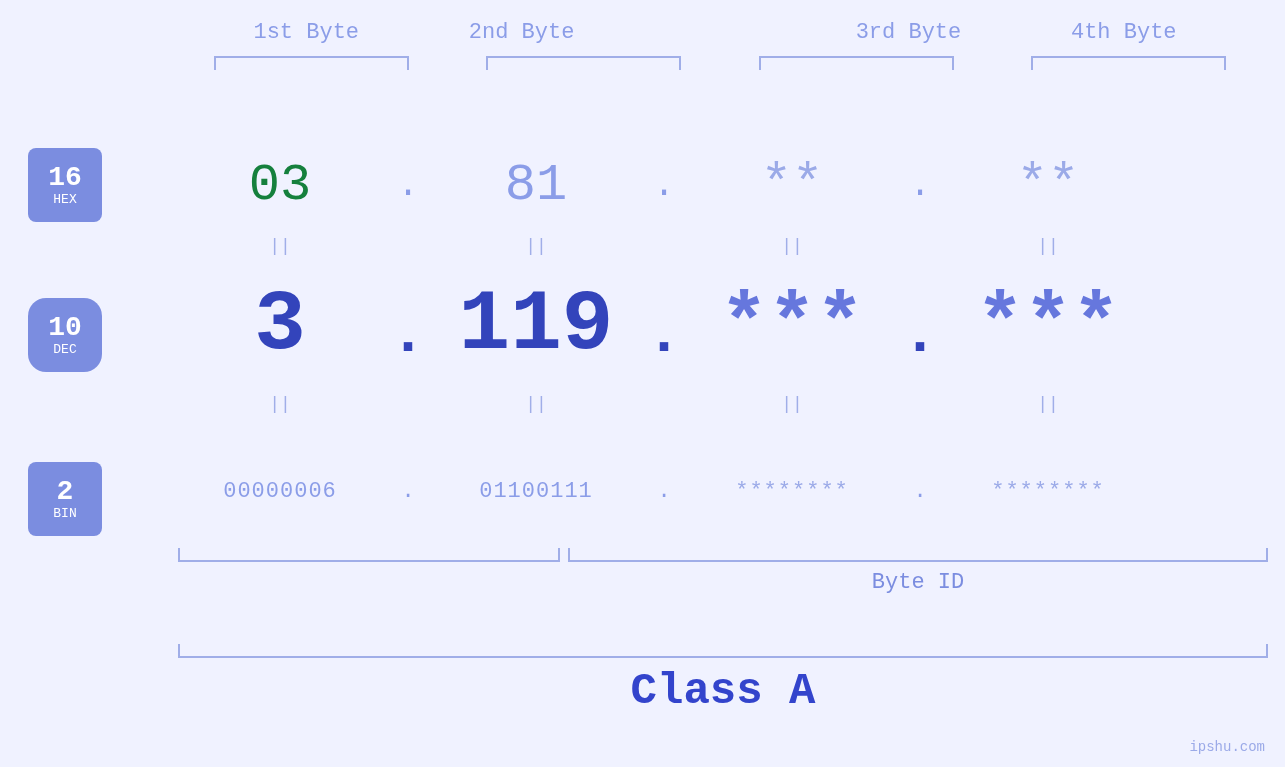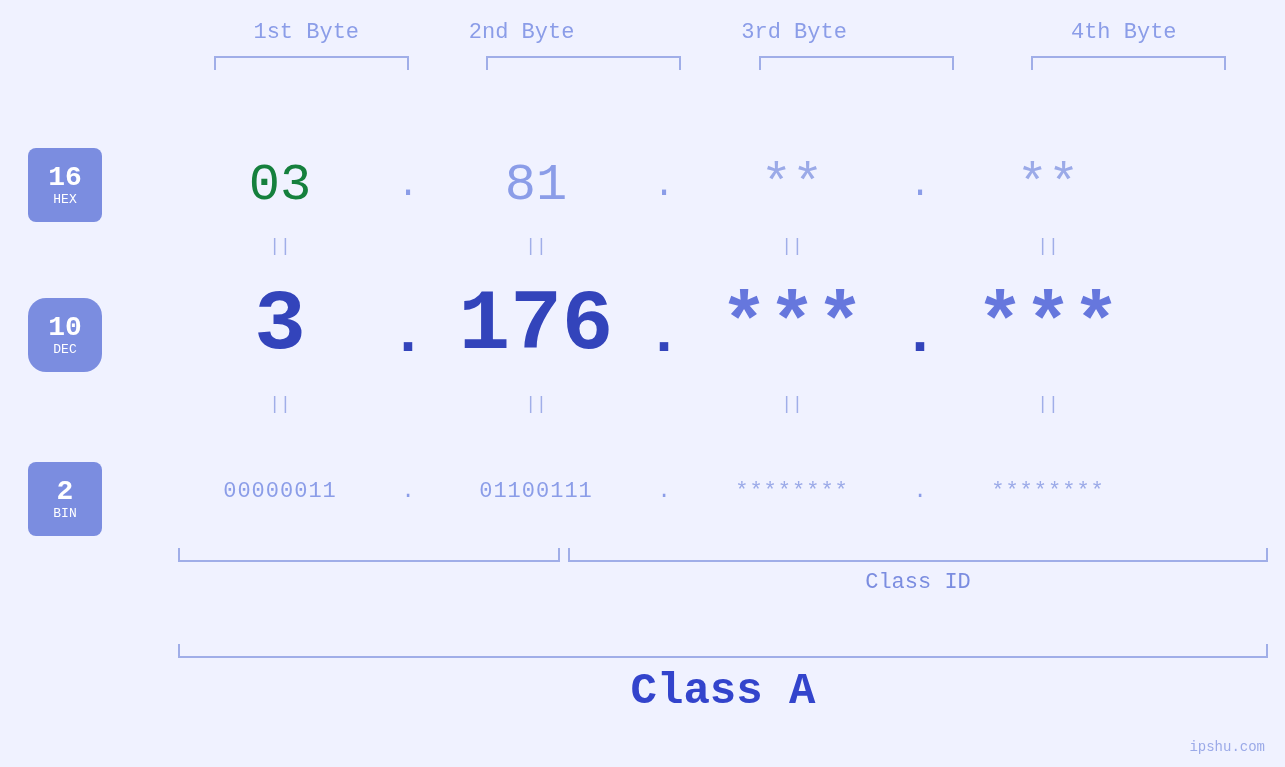--- a/index.html
+++ b/index.html
@@ -22,21 +22,21 @@
     }
   </style>
 </head>
 <body>
 
 <div class="full-layout">
 
   <div style="position:absolute; top:20px; left:170px; width:1090px; display:flex; justify-content:space-around;">
     <div style="width:220px; text-align:center; color:#8b9de8; font-size:22px; font-family:'Courier New',monospace;">1st Byte</div>
     <div style="width:220px; text-align:left; color:#8b9de8; font-size:22px; font-family:'Courier New',monospace;">2nd Byte</div>
-    <div style="width:220px; text-align:left; color:#8b9de8; font-size:22px; font-family:'Courier New',monospace;">3rd Byte</div>
+    <div style="width:220px; text-align:right; color:#8b9de8; font-size:22px; font-family:'Courier New',monospace;">3rd Byte</div>
     <div style="width:220px; text-align:center; color:#8b9de8; font-size:22px; font-family:'Courier New',monospace;">4th Byte</div>
   </div>
 
   <div style="position:absolute; top:56px; left:175px; width:1090px; display:flex; justify-content:space-around;">
     <div style="width:195px; height:14px; border-top:2px solid #a0aee8; border-left:2px solid #a0aee8; border-right:2px solid #a0aee8;"></div>
     <div style="width:195px; height:14px; border-top:2px solid #a0aee8; border-left:2px solid #a0aee8; border-right:2px solid #a0aee8;"></div>
     <div style="width:195px; height:14px; border-top:2px solid #a0aee8; border-left:2px solid #a0aee8; border-right:2px solid #a0aee8;"></div>
     <div style="width:195px; height:14px; border-top:2px solid #a0aee8; border-left:2px solid #a0aee8; border-right:2px solid #a0aee8;"></div>
   </div>
 
@@ -66,21 +66,21 @@
   </div>
 
   <div style="position:absolute; top:298px; left:28px; background:#7b8de0; color:white; border-radius:18px; width:74px; height:74px; display:flex; flex-direction:column; align-items:center; justify-content:center; font-family:'Courier New',monospace;">
     <span style="font-size:28px; font-weight:bold; line-height:1;">10</span>
     <span style="font-size:13px;">DEC</span>
   </div>
 
   <div style="position:absolute; top:275px; left:170px; width:1090px; display:flex; align-items:center; height:100px;">
     <div style="width:220px; text-align:center; color:#3344bb; font-size:86px; font-weight:bold; font-family:'Courier New',monospace;">3</div>
     <div style="width:36px; text-align:center; color:#3344bb; font-size:60px; font-weight:bold; font-family:'Courier New',monospace; margin-bottom:-20px;">.</div>
-    <div style="width:220px; text-align:center; color:#3344bb; font-size:86px; font-weight:bold; font-family:'Courier New',monospace;">176</div>
+    <div style="width:220px; text-align:center; color:#3344bb; font-size:86px; font-weight:bold; font-family:'Courier New',monospace;">119</div>
     <div style="width:36px; text-align:center; color:#3344bb; font-size:60px; font-weight:bold; font-family:'Courier New',monospace; margin-bottom:-20px;">.</div>
     <div style="width:220px; text-align:center; color:#6677dd; font-size:80px; font-weight:bold; font-family:'Courier New',monospace;">***</div>
     <div style="width:36px; text-align:center; color:#3344bb; font-size:60px; font-weight:bold; font-family:'Courier New',monospace; margin-bottom:-20px;">.</div>
     <div style="width:220px; text-align:center; color:#6677dd; font-size:80px; font-weight:bold; font-family:'Courier New',monospace;">***</div>
   </div>
 
   <div style="position:absolute; top:388px; left:170px; width:1090px; display:flex; align-items:center; height:32px;">
     <div style="width:220px; text-align:center; color:#a0aee8; font-size:18px; font-family:'Courier New',monospace;">||</div>
     <div style="width:36px;"></div>
     <div style="width:220px; text-align:center; color:#a0aee8; font-size:18px; font-family:'Courier New',monospace;">||</div>
@@ -89,34 +89,34 @@
     <div style="width:36px;"></div>
     <div style="width:220px; text-align:center; color:#a0aee8; font-size:18px; font-family:'Courier New',monospace;">||</div>
   </div>
 
   <div style="position:absolute; top:462px; left:28px; background:#7b8de0; color:white; border-radius:8px; width:74px; height:74px; display:flex; flex-direction:column; align-items:center; justify-content:center; font-family:'Courier New',monospace;">
     <span style="font-size:28px; font-weight:bold; line-height:1;">2</span>
     <span style="font-size:13px;">BIN</span>
   </div>
 
   <div style="position:absolute; top:456px; left:170px; width:1090px; display:flex; align-items:center; height:70px;">
-    <div style="width:220px; text-align:center; color:#8b9de8; font-size:22px; font-family:'Courier New',monospace; letter-spacing:1px;">00000011</div>
+    <div style="width:220px; text-align:center; color:#8b9de8; font-size:22px; font-family:'Courier New',monospace; letter-spacing:1px;">00000006</div>
     <div style="width:36px; text-align:center; color:#8b9de8; font-size:22px; font-family:'Courier New',monospace;">.</div>
     <div style="width:220px; text-align:center; color:#8b9de8; font-size:22px; font-family:'Courier New',monospace; letter-spacing:1px;">01100111</div>
     <div style="width:36px; text-align:center; color:#8b9de8; font-size:22px; font-family:'Courier New',monospace;">.</div>
     <div style="width:220px; text-align:center; color:#9baae8; font-size:22px; font-family:'Courier New',monospace; letter-spacing:1px;">********</div>
     <div style="width:36px; text-align:center; color:#8b9de8; font-size:22px; font-family:'Courier New',monospace;">.</div>
     <div style="width:220px; text-align:center; color:#9baae8; font-size:22px; font-family:'Courier New',monospace; letter-spacing:1px;">********</div>
   </div>
 
   <div style="position:absolute; top:548px; left:178px; width:382px; height:14px; border-bottom:2px solid #a0aee8; border-left:2px solid #a0aee8; border-right:2px solid #a0aee8;"></div>
 
   <div style="position:absolute; top:548px; left:568px; width:700px; height:14px; border-bottom:2px solid #a0aee8; border-left:2px solid #a0aee8; border-right:2px solid #a0aee8;"></div>
 
 
-  <div style="position:absolute; top:570px; left:568px; width:700px; text-align:center; color:#7b8de0; font-size:22px; font-family:'Courier New',monospace;">Class ID</div>
+  <div style="position:absolute; top:570px; left:568px; width:700px; text-align:center; color:#7b8de0; font-size:22px; font-family:'Courier New',monospace;">Byte ID</div>
 
   <div style="position:absolute; top:644px; left:178px; width:1090px; height:14px; border-bottom:2px solid #a0aee8; border-left:2px solid #a0aee8; border-right:2px solid #a0aee8;"></div>
 
   <div style="position:absolute; top:666px; left:178px; width:1090px; text-align:center; color:#3344cc; font-size:44px; font-weight:bold; font-family:'Courier New',monospace;">Class A</div>
 
   <div style="position:absolute; bottom:12px; right:20px; color:#9baae8; font-size:14px; font-family:'Courier New',monospace;">ipshu.com</div>
 </div>
 
 </body></html>

